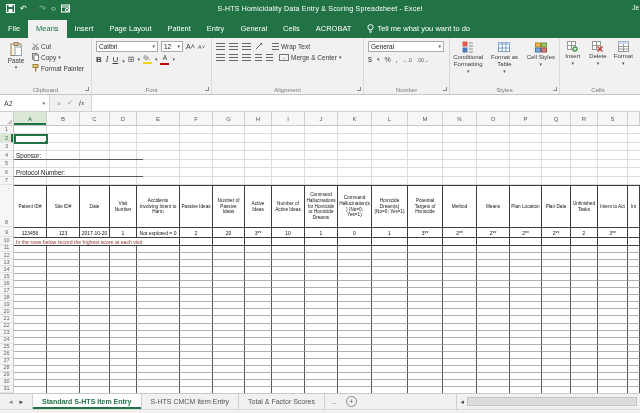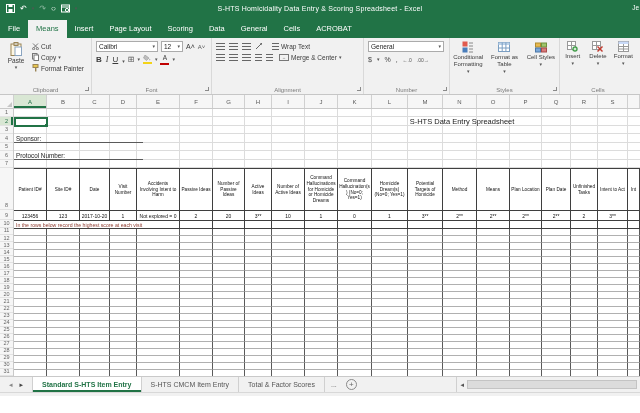--- a/index.html
+++ b/index.html
@@ -139,26 +139,36 @@
     <div class="win-title">S-HTS Homicidality Data Entry &amp; Scoring Spreadsheet - Excel</div>
     <div class="user-frag">Je</div>
   </div>
 
   <div class="ribbon-tabs">
     <div id="tabSlot" style="display:flex;align-items:flex-end">
         <div class="rtab">File</div>
         <div class="rtab active">Means</div>
         <div class="rtab">Insert</div>
         <div class="rtab">Page Layout</div>
-        <div class="rtab">Scoring</div>
-        <div class="rtab">Data</div>
+        <div class="rtab">Patient</div>
+        <div class="rtab">Entry</div>
         <div class="rtab">General</div>
         <div class="rtab">Cells</div>
         <div class="rtab">ACROBAT</div>
       </div>
+    <div class="tellme">
+      <span>
+        <svg width="7" height="9" viewBox="0 0 7 9">
+            <circle cx="3.5" cy="3.2" r="2.6" fill="none" stroke="#fff"></circle>
+            <line x1="2.3" y1="7" x2="4.7" y2="7" stroke="#fff"></line>
+            <line x1="2.6" y1="8.2" x2="4.4" y2="8.2" stroke="#fff"></line>
+          </svg>
+      </span>
+      <span>Tell me what you want to do</span>
+    </div>
   </div>
 
   <div class="ribbon-body">
 
     <div class="group g-clip">
       <div class="clip-inner">
         <div class="paste-btn">
           <svg width="12" height="14" viewBox="0 0 12 14">
               <rect x="1" y="2" width="10" height="11.5" fill="#fdf6e3" stroke="#9a8455"></rect>
               <rect x="4" y="0.5" width="4" height="3" fill="#cfc9b8" stroke="#9a8455"></rect>
@@ -366,20 +376,32 @@
             </svg>
           <span>Format</span>
           <span class="dd">▾</span>
         </div>
       </div>
       <div class="glabel">Cells</div>
     </div>
 
   </div>
 
+  <div class="formula-bar">
+    <div class="namebox">
+      <span>A2</span>
+      <span class="dd">▾</span>
+    </div>
+    <div class="fb-icons">
+      <span>×</span>
+      <span>✓</span>
+      <span class="fx">fx</span>
+    </div>
+    <div class="fb-field"></div>
+  </div>
 
   <div class="col-headers" id="colHeaders">
     <div class="corner"></div>
   <div class="chead sel" style="width: 33px;">A</div>
       <div class="chead" style="width: 33px;">B</div>
       <div class="chead" style="width: 30px;">C</div>
       <div class="chead" style="width: 27px;">D</div>
       <div class="chead" style="width: 43px;">E</div>
       <div class="chead" style="width: 33px;">F</div>
       <div class="chead" style="width: 32px;">G</div>
@@ -425,21 +447,20 @@
         <div class="rnum" style="top: 203.571px; height: 7.04762px;">23</div>
         <div class="rnum" style="top: 210.619px; height: 7.04762px;">24</div>
         <div class="rnum" style="top: 217.667px; height: 7.04762px;">25</div>
         <div class="rnum" style="top: 224.714px; height: 7.04762px;">26</div>
         <div class="rnum" style="top: 231.762px; height: 7.04762px;">27</div>
         <div class="rnum" style="top: 238.81px; height: 7.04762px;">28</div>
         <div class="rnum" style="top: 245.857px; height: 7.04762px;">29</div>
         <div class="rnum" style="top: 252.905px; height: 7.04762px;">30</div>
         <div class="rnum" style="top: 259.952px; height: 7.04762px;">31</div>
       </div>
-    <div class="sheet-title">S-HTS Data Entry Spreadsheet</div>
     <div class="lbl sponsor">Sponsor:</div>
     <div class="lbl protocol">Protocol Number:</div>
     <div class="uline u1"></div>
     <div class="uline u2"></div>
     <div class="sel-cell"></div>
     <div class="table" id="table">
         <div class="trow thead-row">
           <div class="tcell" style="width: 33px;">
             <div class="hwrap">Patient ID#</div>
           </div>

